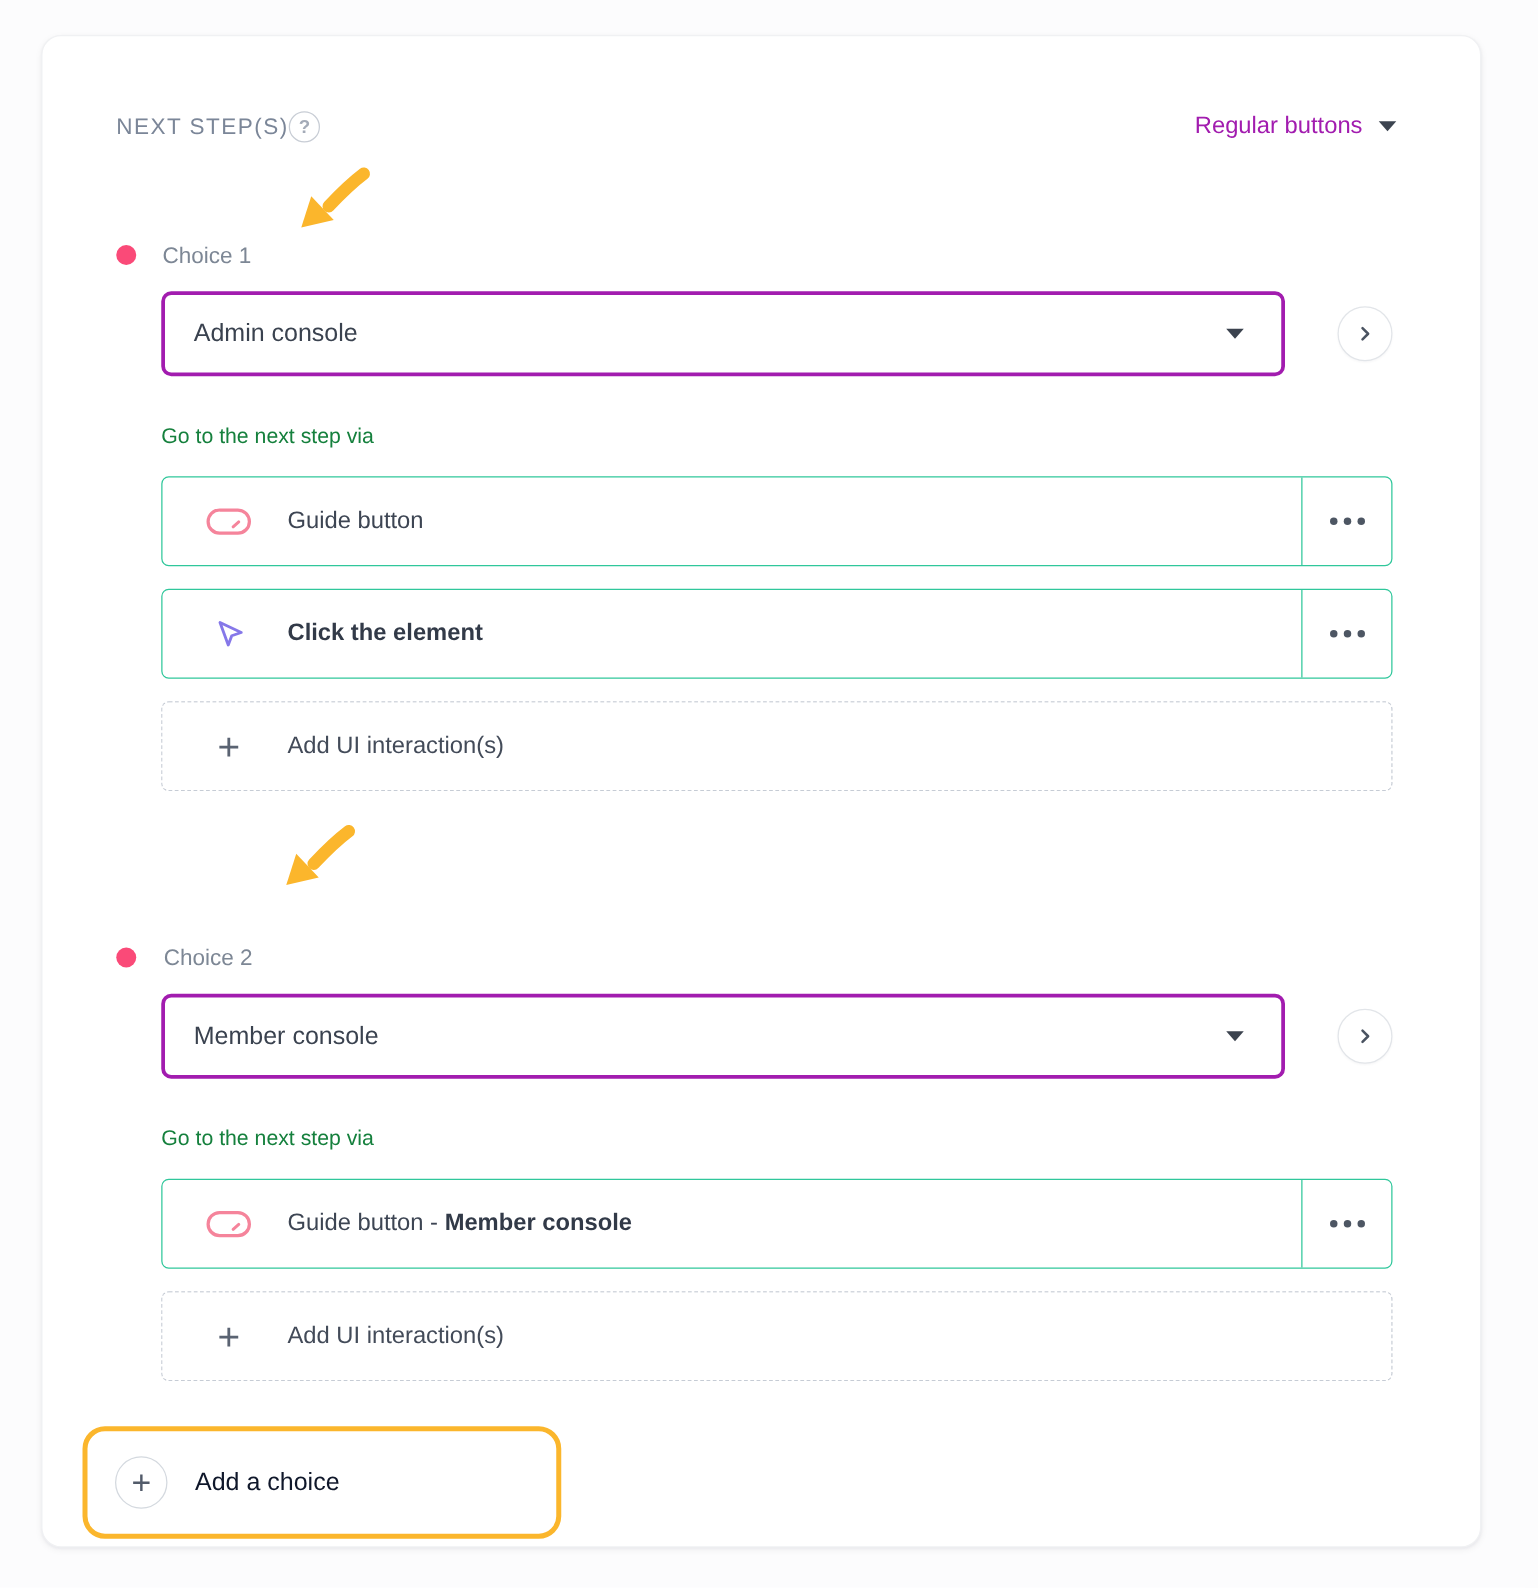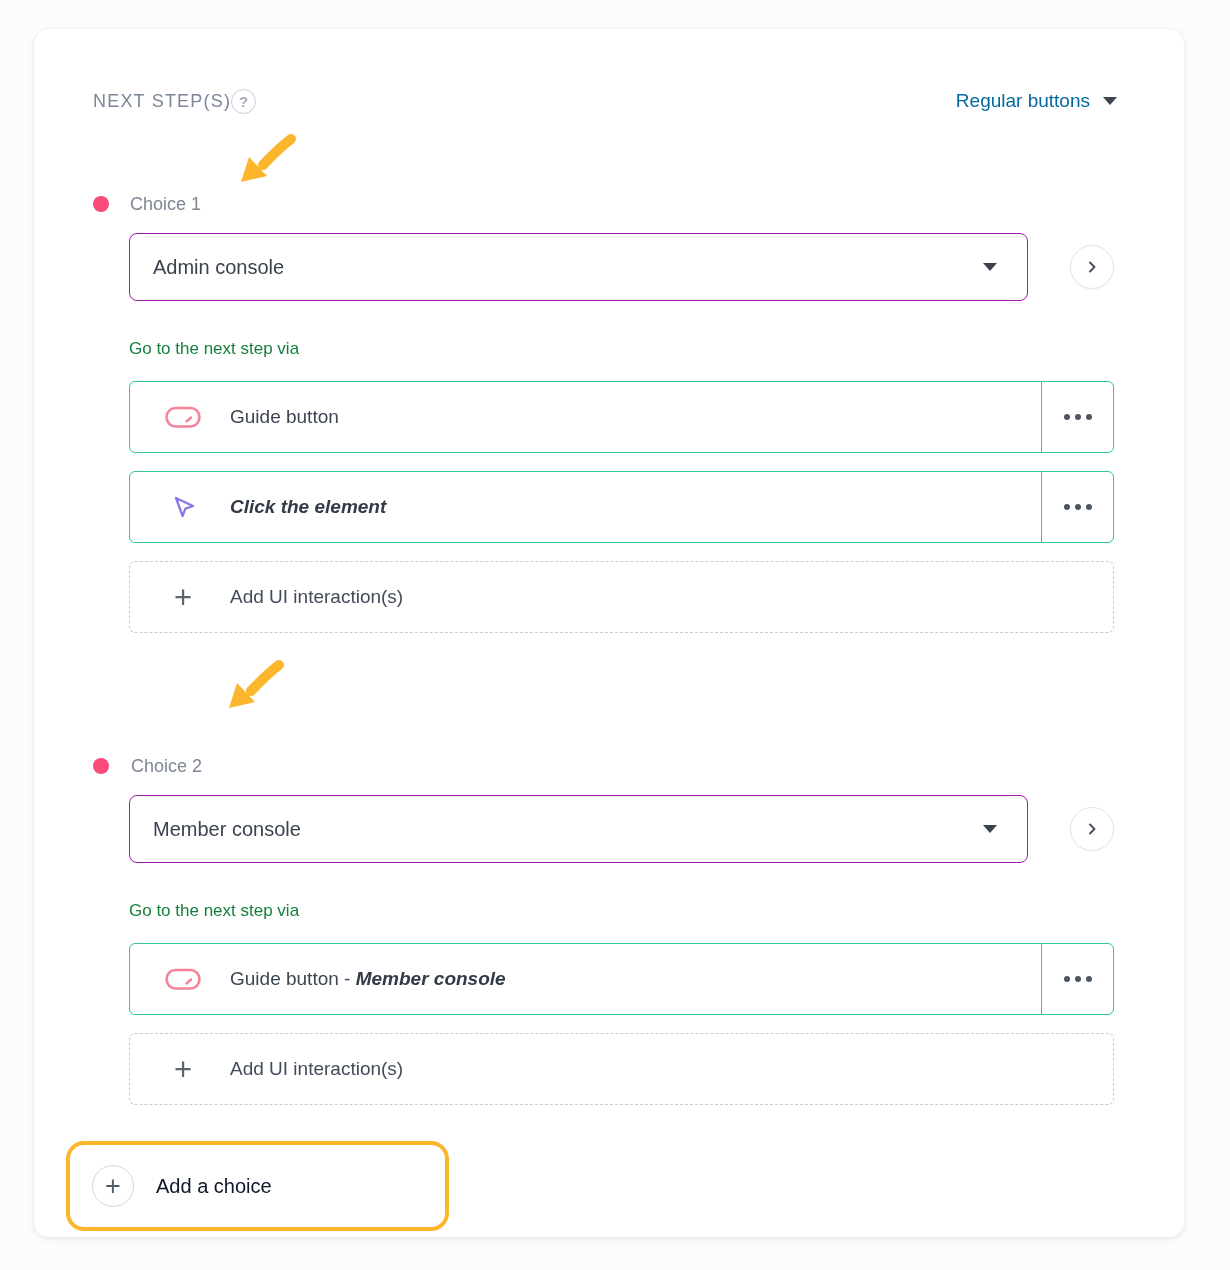--- a/index.html
+++ b/index.html
@@ -29,39 +29,39 @@
   .header-left { display: flex; align-items: center; }
   .title {
     font-size: 18px; letter-spacing: 1.2px; color: #7b8698; font-weight: 500;
   }
   .help {
     width: 25px; height: 25px; border: 1.5px solid #c8cdd5; border-radius: 50%;
     color: #a4abb8; font-size: 15px; font-weight: 600;
     display: flex; align-items: center; justify-content: center;
   }
   .mode { display: flex; align-items: center; gap: 13px; cursor: pointer; margin-right: -5px; }
-  .mode-label { font-size: 19px; color: #0369a1; }
+  .mode-label { font-size: 19px; color: #a21caf; }
   .caret-down {
     width: 0; height: 0;
     border-left: 7px solid transparent; border-right: 7px solid transparent;
     border-top: 8px solid #3c4450;
   }
 
   
   .choice-head { display: flex; align-items: center; gap: 21px; height: 26px; }
   .choice-head.first { margin-top: 76px; }
   .choice-head.second { margin-top: 120px; gap: 22px; }
   .dot { width: 16px; height: 16px; border-radius: 50%; background: #FA4A78; flex: none; }
   .choice-label { font-size: 18px; color: #7d8795; }
 
   .choice-body { margin-left: 36px; width: 985px; }
 
   .select-row { display: flex; align-items: center; margin-top: 16px; }
   .select {
-    flex: 1; height: 68px; border: 1px solid #a21caf; border-radius: 8px;
+    flex: 1; height: 68px; border: 3px solid #a21caf; border-radius: 8px;
     background: #fff; display: flex; align-items: center; justify-content: space-between;
     padding: 0 30px 0 23px; cursor: pointer; gap: 32px;
   }
   .select-value { font-size: 20px; color: #3a424f; }
   .select-caret {
     width: 0; height: 0;
     border-left: 7px solid transparent; border-right: 7px solid transparent;
     border-top: 8px solid #3b424e;
   }
   .goto-btn {
@@ -74,21 +74,21 @@
   .via { margin-top: 38px; font-size: 17px; color: #15803d; height: 24px; }
 
   .irow {
     margin-top: 18px; height: 72px;
     border: 1.5px solid #30C79B; border-radius: 6px; background: #fff;
     display: flex; align-items: stretch; cursor: pointer;
   }
   .irow-main { flex: 1; display: flex; align-items: center; padding-left: 33px; gap: 27px; }
   .irow-icon { display: flex; align-items: center; justify-content: center; width: 40px; flex: none; }
   .irow-text { font-size: 19px; color: #3d4553; }
-  .irow-text .bold { font-weight: 700; color: #323a48; font-style: italic; }
+  .irow-text .bold { font-weight: 700; color: #323a48; }
   .irow-menu {
     width: 72px; flex: none; border-left: 1.5px solid #30C79B;
     display: flex; align-items: center; justify-content: center; gap: 5px; cursor: pointer;
   }
   .irow-menu i { width: 6px; height: 6px; border-radius: 50%; background: #4d5663; }
 
   .dashed {
     margin-top: 18px; width: 100%; height: 72px;
     border: 1px dashed #c6ccd5; border-radius: 6px; background: #fff;
     display: flex; align-items: center; padding-left: 33px; gap: 27px; cursor: pointer;

